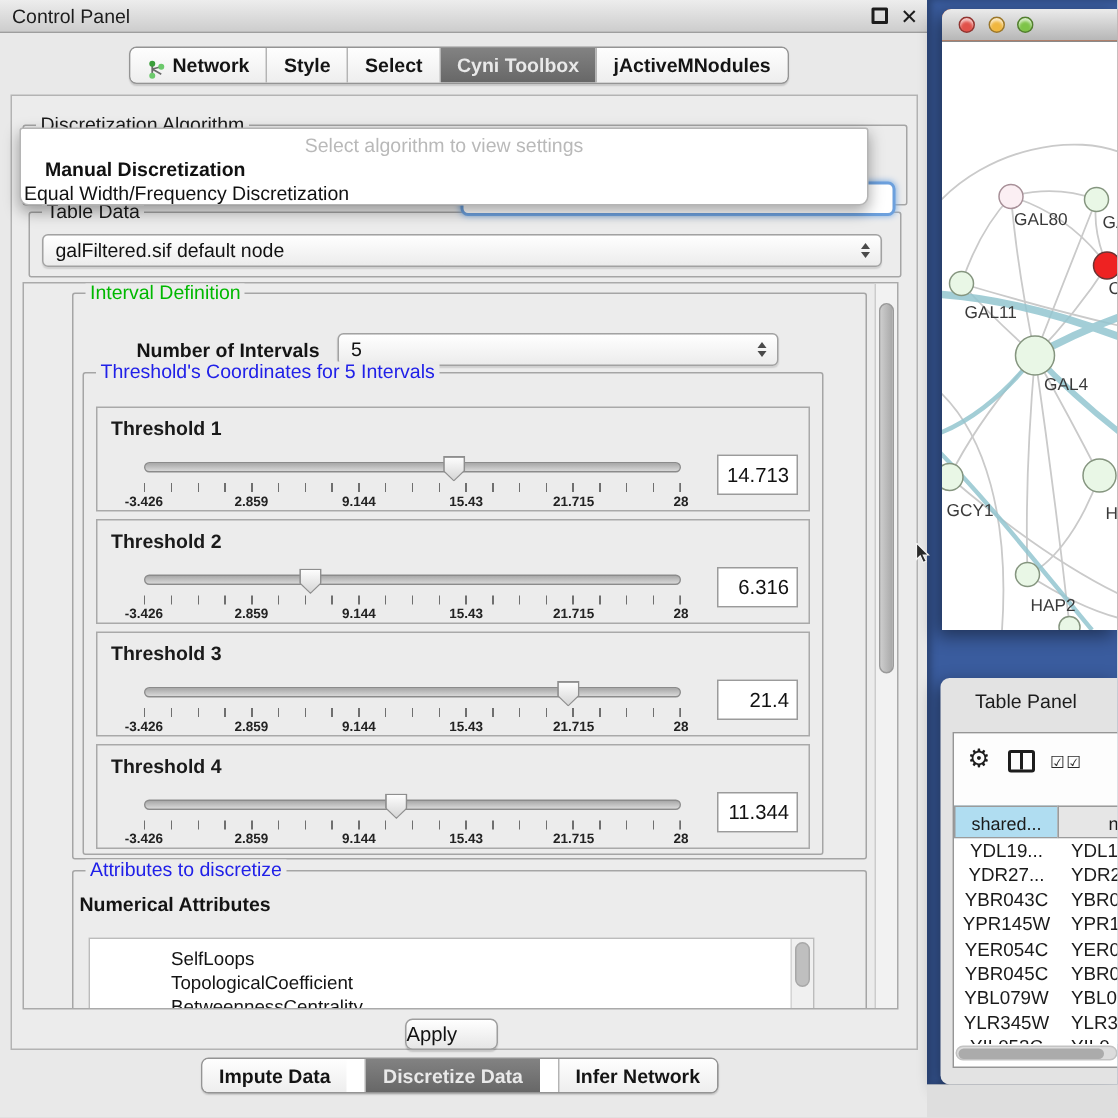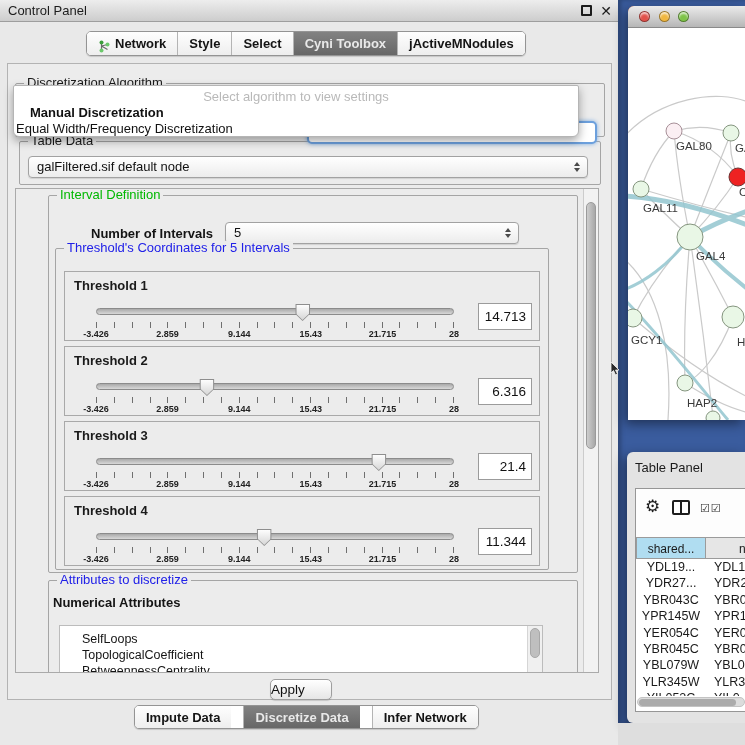--- a/index.html
+++ b/index.html
@@ -77,21 +77,21 @@
   .ticks{position:absolute;left:0;right:0;top:17px;height:6px;
      background:repeating-linear-gradient(to right,#6f6f6f 0,#6f6f6f 1px,transparent 1px,transparent 5%);
      border-right:1px solid #6f6f6f;}
   .tick-labels{position:absolute;left:0;right:0;top:24px;height:11px;}
   .tick-labels span{position:absolute;transform:translateX(-50%);font-size:9px;font-weight:bold;color:#222;white-space:nowrap;}
   .val-box{position:absolute;right:7px;top:31px;width:54px;height:27px;background:#fff;border:1px solid #9b9b9b;
      font-size:13.5px;text-align:right;line-height:25px;padding-right:5px;color:#111;}
 
   
   .attr-list{position:absolute;left:10px;top:44px;width:484px;height:80px;background:#fff;border:1px solid #bcbcbc;padding-top:5px;}
-  .attr-list .li{font-size:12.5px;line-height:16px;padding-left:22px;color:#141414;}
+  .attr-list .li{font-size:12.5px;line-height:16px;padding-left:22px;color:#141414;margin-left:32px;}
   .attr-scroll{position:absolute;right:0;top:0;width:15px;height:100%;background:#f0f0f0;border-left:1px solid #d5d5d5;}
   .attr-scroll .thumb-v2{position:absolute;left:2px;top:2px;width:10px;height:30px;border-radius:5px;background:#bfbfbf;border:1px solid #a8a8a8;}
 
   .apply-btn{position:absolute;left:262px;top:615px;width:62px;height:21px;border:1px solid #9e9e9e;border-radius:5px;
      background:linear-gradient(#ffffff,#e6e6e6);font-size:13.5px;text-align:left;line-height:19px;color:#111;
      box-shadow:0 1px 1px rgba(0,0,0,.15);}
 
   
   .desktop{position:absolute;left:618px;top:0;width:127px;height:723px;background:#3a5c9e;
      box-shadow:inset 3px 0 4px rgba(0,0,0,.25);}
@@ -100,21 +100,21 @@
   .net-window{position:absolute;left:10px;top:6px;width:117px;height:414px;border-radius:6px 0 0 0;
      background:#c2410c;box-shadow:-3px 4px 12px rgba(0,0,0,.45);}
   .net-titlebar{position:absolute;left:0;top:0;width:100%;height:22px;border-radius:6px 0 0 0;
      background:linear-gradient(#ebebeb,#b6b6b6);border-bottom:1px solid #8a8a8a;}
   .light{position:absolute;top:5px;width:11px;height:11px;border-radius:50%;border:1px solid rgba(0,0,0,.35);
      box-shadow:inset 0 2px 2px rgba(255,255,255,.7);}
   .net-content{position:absolute;left:0;top:22px;width:117px;height:392px;overflow:hidden;background:#fff;}
 
   .table-window{position:absolute;left:9px;top:452px;width:118px;height:271px;background:#e3e3e3;
      border-radius:6px 0 0 6px;box-shadow:-3px 4px 12px rgba(0,0,0,.45);}
-  .tp-title{position:absolute;left:8px;top:8px;font-size:13px;color:#1c1c1c;}
+  .tp-title{position:absolute;left:23px;top:8px;font-size:13px;color:#1c1c1c;}
   .tp-box{position:absolute;left:8px;top:36px;width:112px;height:224px;background:#fff;border:1px solid #969696;overflow:hidden;}
   .tp-toolbar{position:absolute;left:0;top:0;width:100%;height:48px;background:#fdfdfd;}
   .gear{position:absolute;left:9px;top:7px;font-size:17px;color:#1d1d1d;}
   .split-icon{position:absolute;left:36px;top:11px;width:18px;height:15px;border:2px solid #1d1d1d;border-radius:2px;}
   .split-icon::after{content:"";position:absolute;left:50%;top:0;bottom:0;width:2px;background:#1d1d1d;transform:translateX(-50%);}
   .checks{position:absolute;left:64px;top:13px;font-size:11px;letter-spacing:1px;color:#2a2a2a;}
   .tp-header{position:absolute;left:0;top:48px;width:200px;height:22px;font-size:12px;}
   .hcell{position:absolute;top:0;height:22px;line-height:22px;border:1px solid #9b9b9b;background:#e6e6e6;overflow:hidden;}
   .hcell.sel{text-align:center;}
   .tp-rows{position:absolute;left:0;top:70px;width:200px;height:137px;overflow:hidden;background:#fff;}

